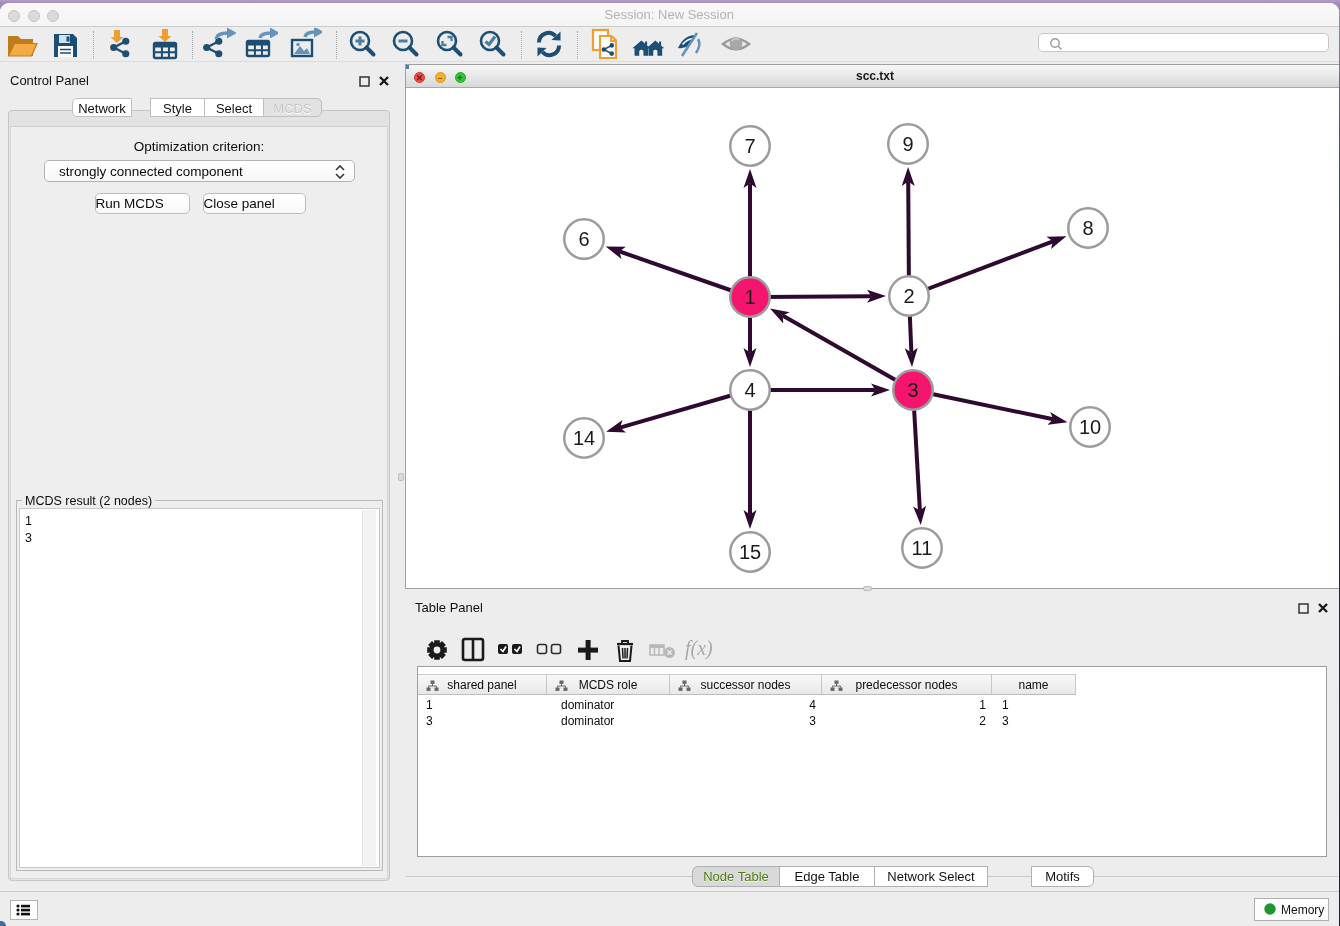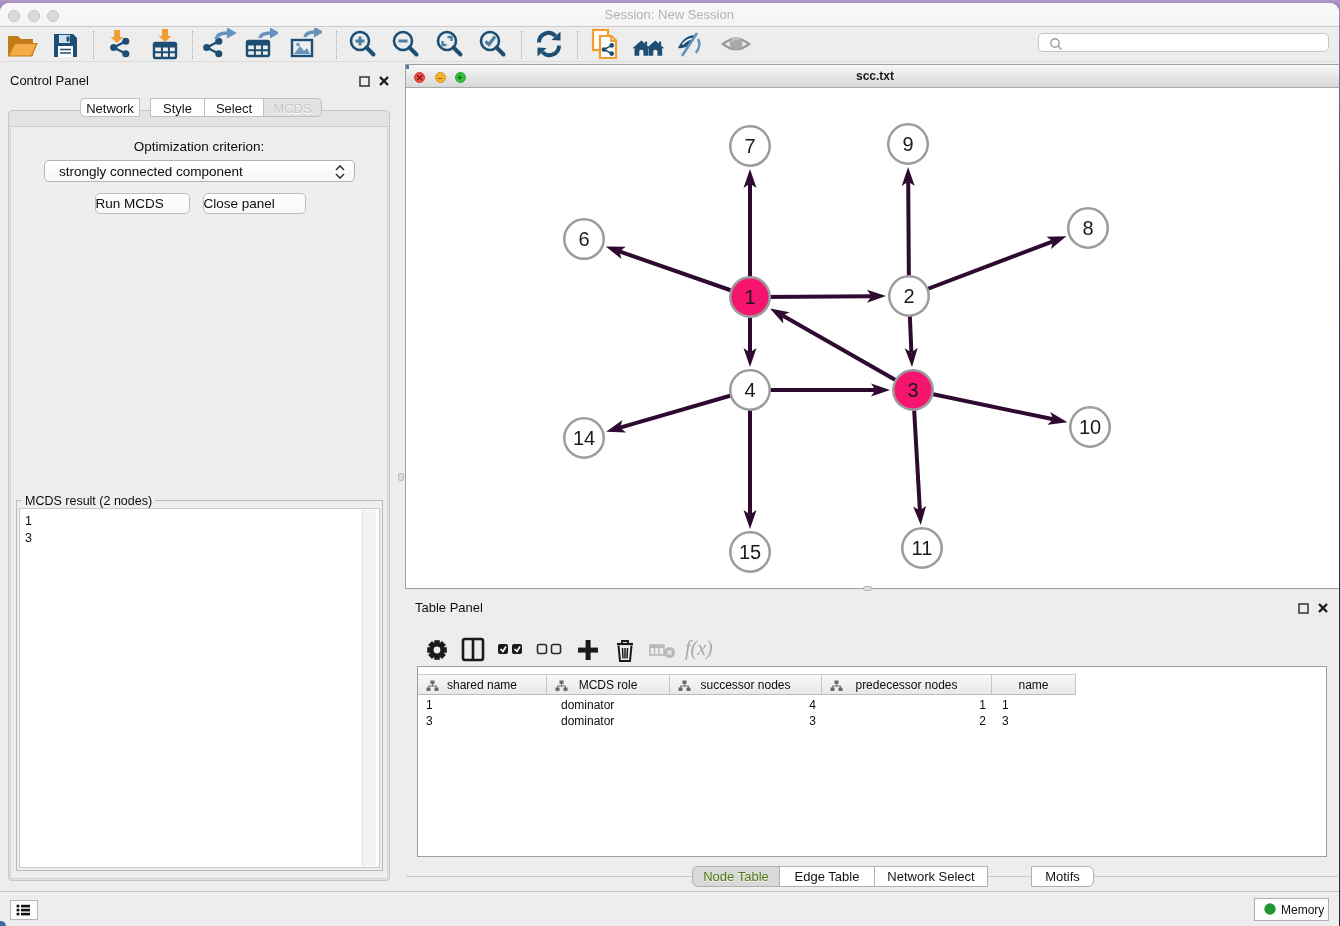--- a/index.html
+++ b/index.html
@@ -219,21 +219,21 @@
         <line x1="11.2" y1="11.2" x2="14.5" y2="14.5" stroke="#9a9a9a" stroke-width="1.4"></line>
       </svg>
     </div>
   </div>
 
   <div id="cp-title">Control Panel</div>
   <svg class="abs" style="left:358px;top:71px;" width="36" height="16">
     <rect x="2" y="3" width="9" height="9" fill="none" stroke="#333" stroke-width="1.5"></rect>
     <path d="M22 3 L30 11 M30 3 L22 11" stroke="#1a1a1a" stroke-width="2.4"></path>
   </svg>
-  <div class="tab" style="left:80px; width:60px; border-radius:5px 0 0 5px;">Network</div>
+  <div class="tab" style="left:72px; width:60px; border-radius:5px 0 0 5px;">Network</div>
   <div class="tab" style="left:150px; width:55px;">Style</div>
   <div class="tab" style="left:204px; width:60px;">Select</div>
   <div class="tab" style="left:263px; width:59px; border-radius:0 5px 5px 0; background:#e2e2e2; color:#c6c6c6; text-shadow:0 1px 0 #ffffff;">MCDS</div>
   <div id="cp-inner"></div>
   <div id="cp-nest"></div>
   <div id="opt-label">Optimization criterion:</div>
   <div id="combo">strongly connected component
     <svg width="14" height="18" style="position:absolute;right:7px;top:2px;">
       <path d="M3 7 L7 3 L11 7" fill="none" stroke="#3a3a3a" stroke-width="1.6"></path>
       <path d="M3 11 L7 15 L11 11" fill="none" stroke="#3a3a3a" stroke-width="1.6"></path>
@@ -346,21 +346,21 @@
       <div style="position:absolute;left:268px;top:2px;font-family:'Liberation Serif',serif;font-style:italic;font-size:20px;color:#a9a9a9;">f(x)</div>
     </div>
   <div id="tbl">
     <div class="th" style="left:0px; width:129px; border-left:none;">
         <svg style="position:absolute;left:8px;top:5px;" width="13" height="12" viewBox="0 0 13 12">
           <rect x="4.5" y="0.5" width="4" height="3.4" fill="#666"></rect>
           <rect x="0.5" y="7.5" width="4" height="3.4" fill="#666"></rect>
           <rect x="8.5" y="7.5" width="4" height="3.4" fill="#666"></rect>
           <path d="M6.5 4 L6.5 6 M2.5 7.5 L2.5 6 L10.5 6 L10.5 7.5" fill="none" stroke="#666" stroke-width="1"></path>
         </svg>
-        <span>shared name</span>
+        <span>shared panel</span>
       </div>
     <div class="th" style="left:129px; width:123px;">
         <svg style="position:absolute;left:8px;top:5px;" width="13" height="12" viewBox="0 0 13 12">
           <rect x="4.5" y="0.5" width="4" height="3.4" fill="#666"></rect>
           <rect x="0.5" y="7.5" width="4" height="3.4" fill="#666"></rect>
           <rect x="8.5" y="7.5" width="4" height="3.4" fill="#666"></rect>
           <path d="M6.5 4 L6.5 6 M2.5 7.5 L2.5 6 L10.5 6 L10.5 7.5" fill="none" stroke="#666" stroke-width="1"></path>
         </svg>
         <span>MCDS role</span>
       </div>

